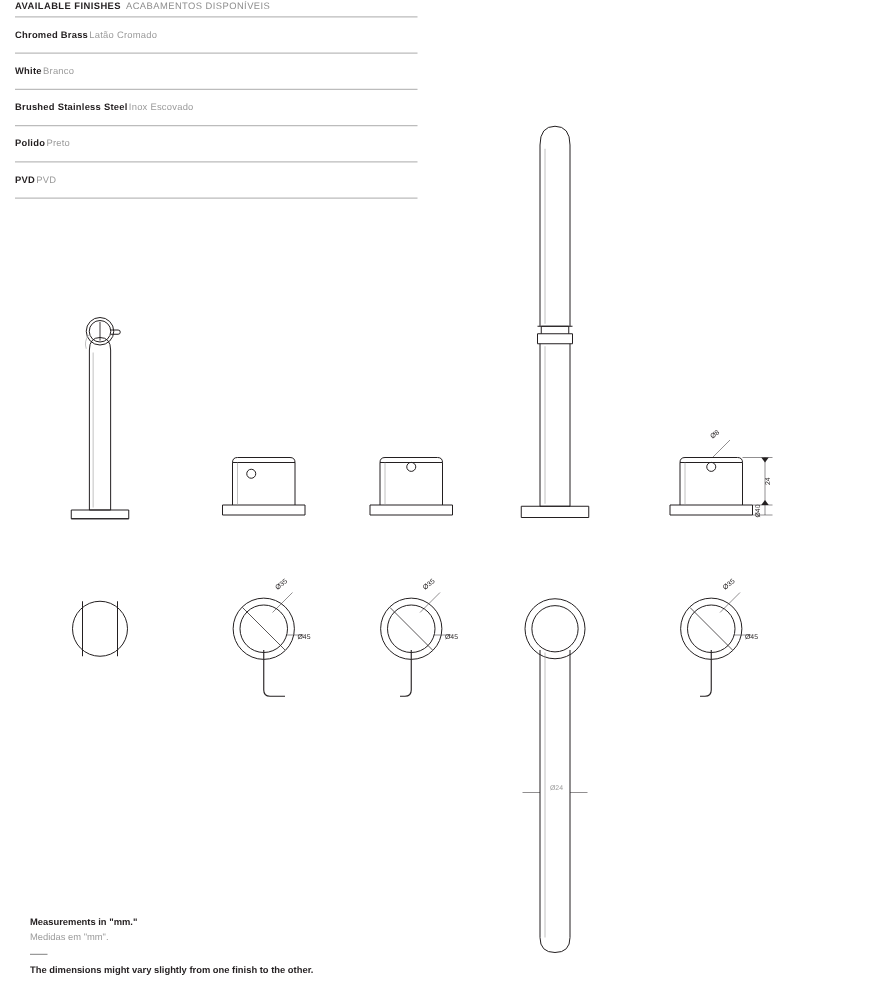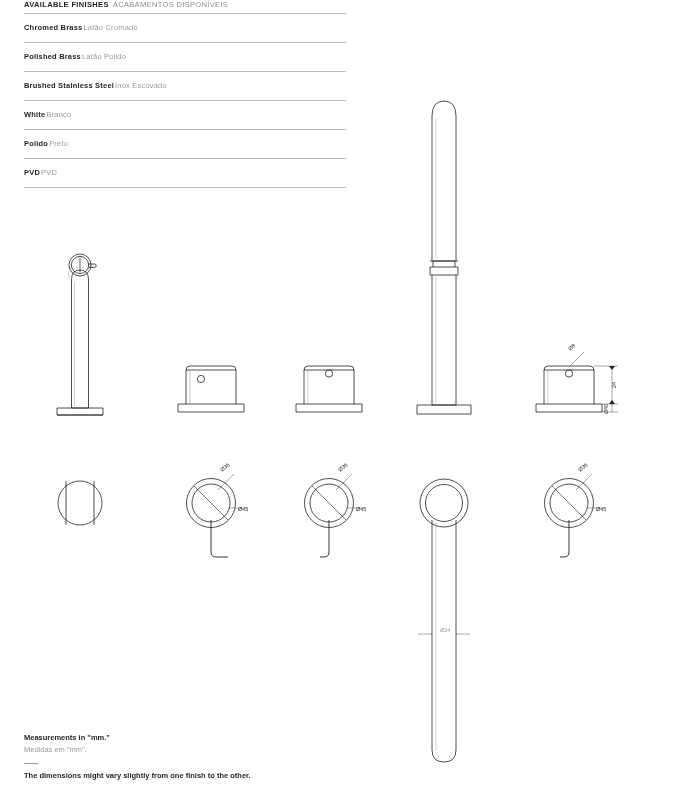--- a/index.html
+++ b/index.html
@@ -12,21 +12,21 @@
     height: 800px;
     position: relative;
     font-family: "Liberation Sans", sans-serif;
     color: #231f20;
     overflow: hidden;
   }
 
   
   #finishes {
     position: absolute;
-    left: 24px;
+    left: 12px;
     top: 0px;
     width: 322px;
   }
   .finishes-head {
     font-size: 7.5px;
     font-weight: bold;
     letter-spacing: 0.35px;
     padding-bottom: 4px;
     border-bottom: 1px solid #bcbcbc;
     white-space: nowrap;
@@ -88,27 +88,24 @@
 
 <div id="finishes">
   <div class="finishes-head">
     <span>AVAILABLE FINISHES</span><span class="sub">ACABAMENTOS DISPONÍVEIS</span>
   </div>
 
   <div class="finish-row">
     <span class="en">Chromed Brass</span><span class="pt">Latão Cromado</span>
   </div>
   <div class="finish-row">
-    <span class="en">Polished Brass</span><span class="pt">Latão Polido</span>
+    <span class="en">White</span><span class="pt">Branco</span>
   </div>
   <div class="finish-row">
     <span class="en">Brushed Stainless Steel</span><span class="pt">Inox Escovado</span>
-  </div>
-  <div class="finish-row">
-    <span class="en">White</span><span class="pt">Branco</span>
   </div>
   <div class="finish-row">
     <span class="en">Polido</span><span class="pt">Preto</span>
   </div>
   <div class="finish-row">
     <span class="en">PVD</span><span class="pt">PVD</span>
   </div>
 </div>
 
 <div id="drawings">

